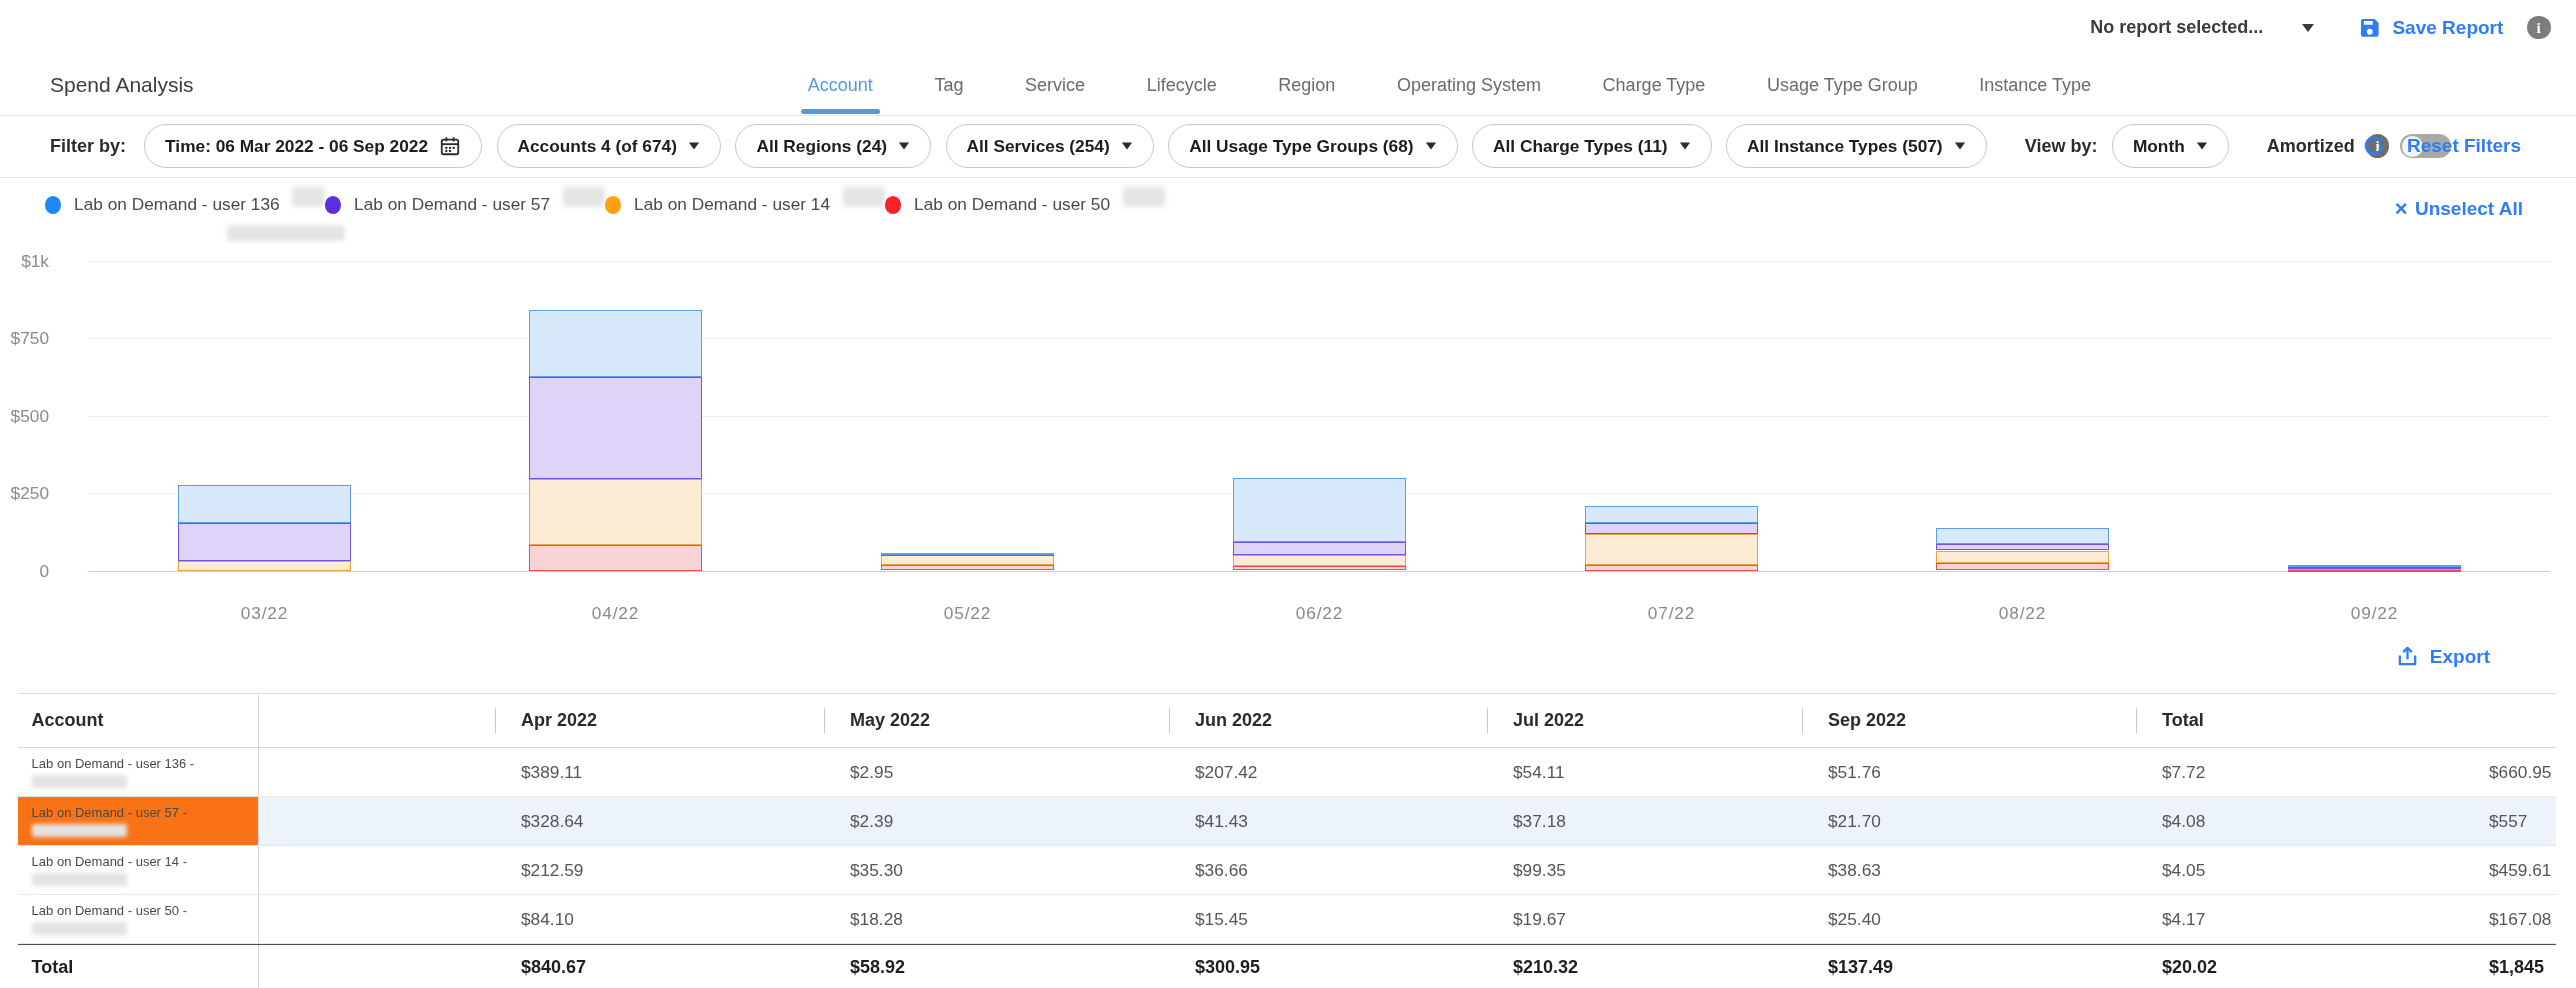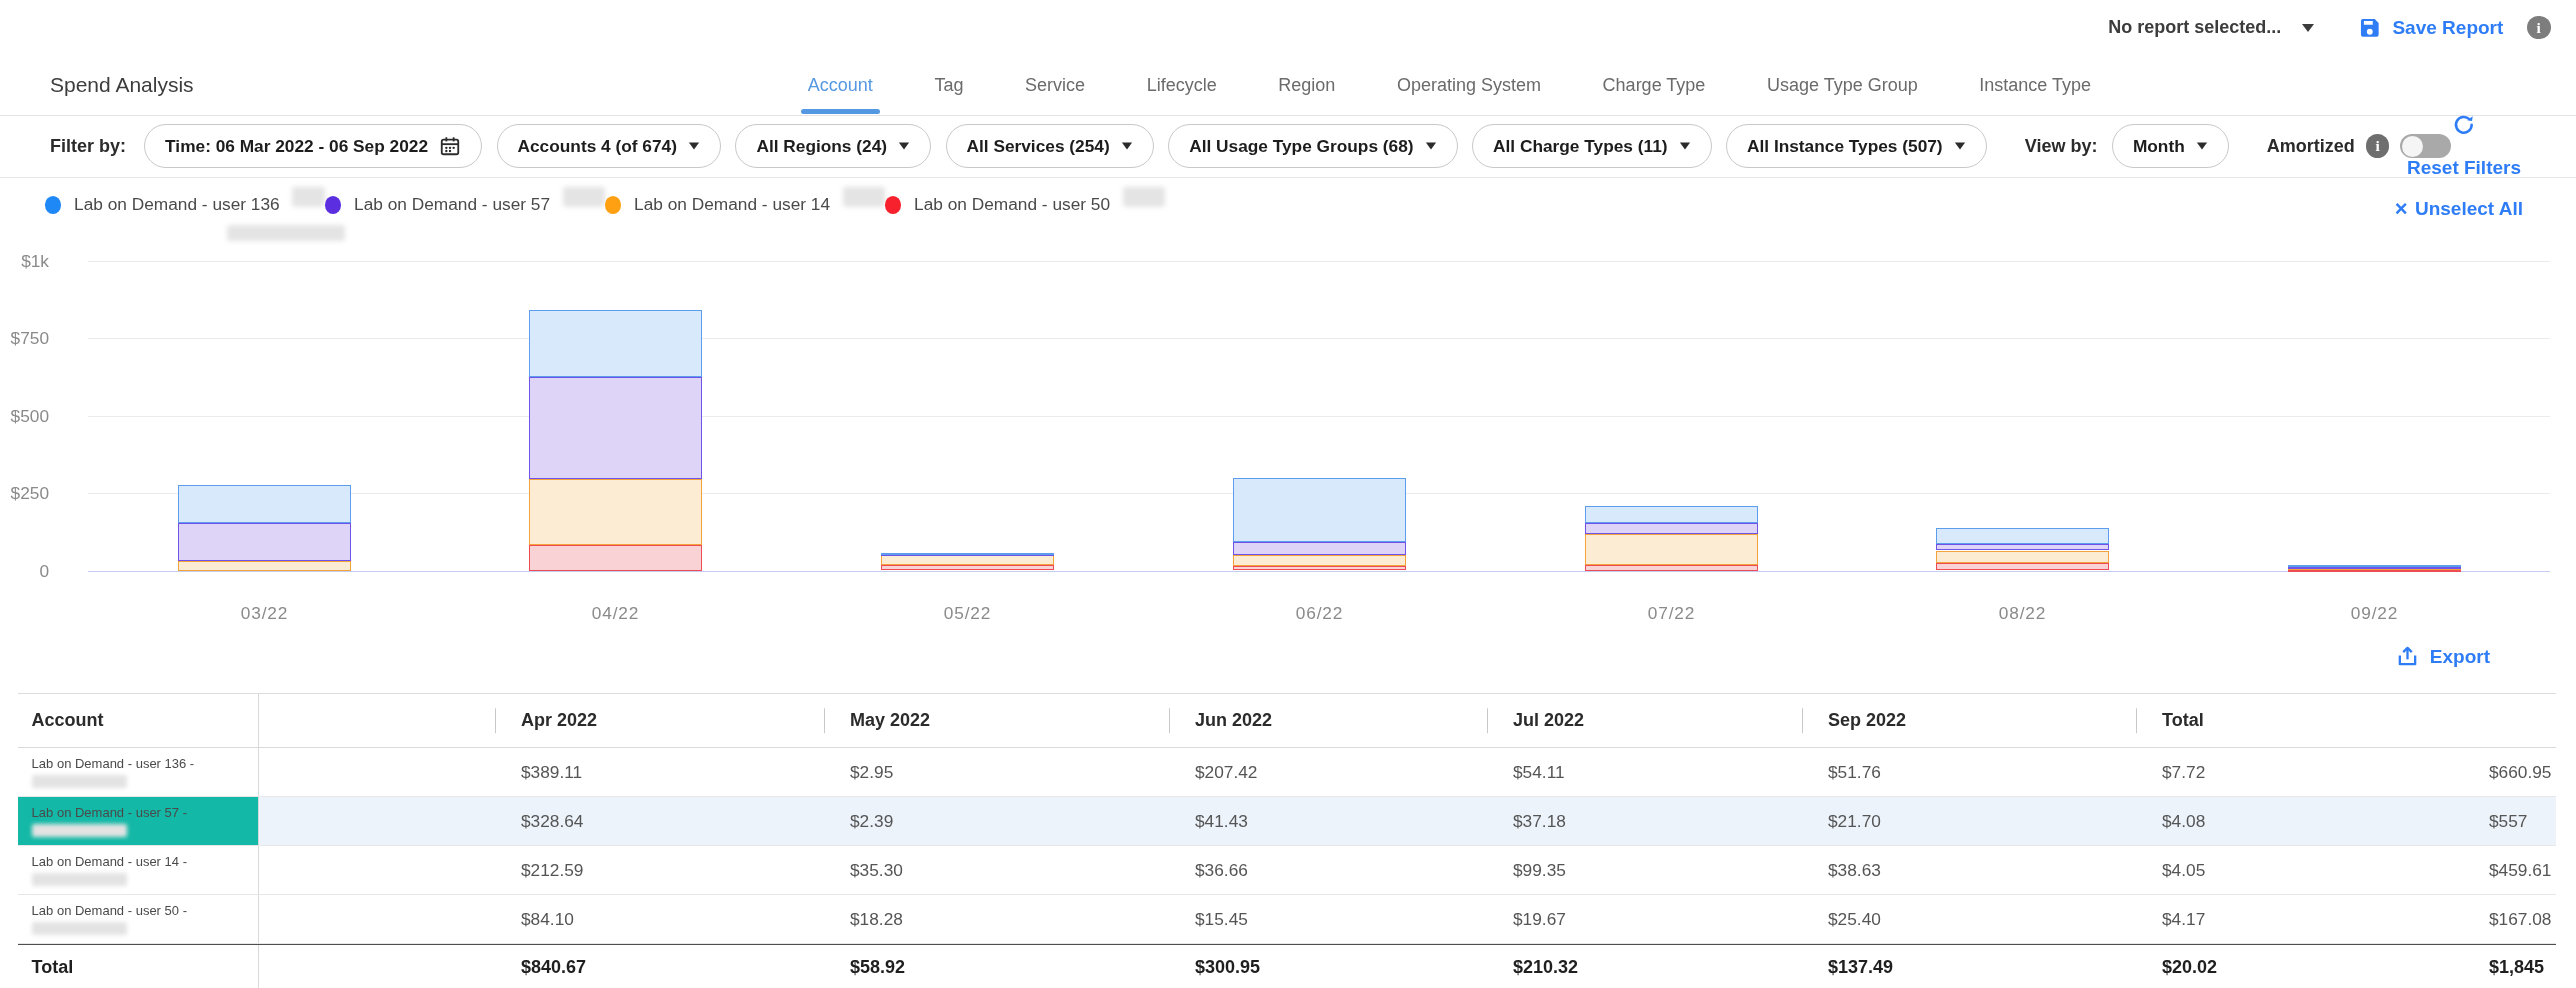--- a/index.html
+++ b/index.html
@@ -1,20 +1,20 @@
 <!DOCTYPE html>
 <html style="font-size:14.5px"><head>
 <meta charset="utf-8">
 <style>
   html,body{margin:0;padding:0;background:#fff;font-family:"Liberation Sans",sans-serif;}
   #app{position:relative;width:2576px;height:989px;background:#fff;overflow:hidden;color:#333;}
 
   
   .topbar{position:absolute;top:0;left:0;right:0;height:55px;display:flex;align-items:center;justify-content:flex-end;gap:23.6px;padding-right:25.5px;}
-  .report-selector{display:flex;align-items:center;gap:21px;font-size:18px;font-weight:700;color:#3c3c3c;cursor:pointer;}
+  .report-selector{display:flex;align-items:center;gap:39px;font-size:18px;font-weight:700;color:#3c3c3c;cursor:pointer;}
   .caret{width:0;height:0;border-left:6.4px solid transparent;border-right:6.4px solid transparent;border-top:8.2px solid #3c3c3c;display:inline-block;}
   .save-report{display:flex;align-items:center;gap:11px;color:#2e7df6;font-size:19px;font-weight:700;cursor:pointer;margin-left:20px;}
   .info-dot{width:23.6px;height:23.6px;border-radius:50%;background:#7d7d7d;color:#fff;font-size:15.5px;font-weight:700;display:flex;align-items:center;justify-content:center;font-family:"Liberation Serif",serif;}
 
   
   .titlebar{position:absolute;top:55px;left:0;right:0;height:60px;border-bottom:0.9px solid #e4e4e4;}
   .page-title{position:absolute;left:50px;top:50%;transform:translateY(-50%);font-size:21px;color:#3d3d3d;font-weight:500;}
   .tabs{position:absolute;left:806px;bottom:0;height:100%;display:flex;align-items:center;gap:58px;}
   .tab{font-size:18px;color:#6b6b6b;cursor:pointer;position:relative;padding:16.4px 1.8px;}
   .tab.active{color:#5598e2;}
@@ -22,21 +22,21 @@
 
   
   .filterbar{position:absolute;top:115px;left:0;right:0;height:62px;border-bottom:0.9px solid #e6e6e6;display:flex;align-items:center;padding-left:50px;gap:14.5px;}
   .filter-label{font-size:18px;font-weight:700;color:#2b2b2b;margin-right:3.6px;}
   .pill{display:flex;align-items:center;gap:11px;height:42px;padding:0 20px;border:1.8px solid #c9c9c9;border-radius:22px;font-size:17.3px;font-weight:700;color:#1d1d1d;cursor:pointer;background:#fff;white-space:nowrap;}
   .pill .caret{border-top-color:#2b2b2b;transform:scale(.85);}
   .viewby-label{font-size:18px;font-weight:700;color:#2b2b2b;margin-left:23.6px;}
   .amortized{display:flex;align-items:center;gap:11px;margin-left:23.6px;font-size:18px;font-weight:700;color:#2b2b2b;}
   .toggle{width:51px;height:24.5px;border-radius:12.7px;background:#a9a9a9;position:relative;cursor:pointer;}
   .toggle .knob{position:absolute;left:1.8px;top:1.8px;width:21px;height:21px;border-radius:50%;background:#f5f5f5;}
-  .reset-filters{position:absolute;right:55px;display:flex;align-items:center;gap:21px;color:#2e7df6;font-size:19px;font-weight:700;cursor:pointer;flex-direction:column;}
+  .reset-filters{position:absolute;right:55px;display:flex;align-items:center;gap:21px;color:#2e7df6;font-size:19px;font-weight:700;cursor:pointer;}
 
   
   .legendrow{position:absolute;top:176px;left:0;right:0;height:71px;}
   .legend-items{position:absolute;left:45px;top:18px;display:flex;}
   .legend-item{width:280px;display:flex;align-items:center;gap:12.7px;position:relative;cursor:pointer;}
   .legend-dot{width:16.4px;height:18px;border-radius:50%;flex:0 0 auto;}
   .legend-label{font-size:17.3px;color:#4a4a4a;white-space:nowrap;}
   .blurbox{width:102px;height:20px;background:#e4e4e4;filter:blur(2.7px);border-radius:2.7px;transform:translateY(-8.2px);}
   .blurbox.below{position:absolute;left:182px;top:31px;width:118px;height:15.5px;transform:none;}
   .unselect-all{position:absolute;right:53px;top:22px;display:flex;align-items:center;gap:7.3px;color:#2e7df6;font-size:19px;font-weight:700;cursor:pointer;}
@@ -54,21 +54,21 @@
   
   .exportrow{position:absolute;top:623px;left:0;right:0;height:70px;}
   .export-btn{position:absolute;right:86px;top:22px;display:flex;align-items:center;gap:11px;color:#2e7df6;font-size:19px;font-weight:700;cursor:pointer;}
 
   
   .spend-table{position:absolute;top:693px;left:18px;width:2538px;border-top:0.9px solid #dcdcdc;}
   .trow{display:grid;grid-template-columns:241px 236px 329px 345px 318px 315px 334px 327px 1fr;align-items:center;}
   .trow.head{height:53px;border-bottom:0.9px solid #d9d9d9;font-weight:700;font-size:18px;color:#2b2b2b;}
   .trow.data{height:48px;border-bottom:0.9px solid #e7e7e7;font-size:17.3px;color:#555;}
   .trow.data.hl > .cell{background:#edf3fb;}
-  .trow.data.hl > .cell.acct{background:#14b8a6;}
+  .trow.data.hl > .cell.acct{background:#f97316;}
   .trow.total{height:45px;border-top:1.8px solid #4f4f4f;border-bottom:0.9px solid #cfcfcf;font-weight:700;font-size:18px;color:#1f1f1f;}
   .cell{height:100%;display:flex;align-items:center;padding-left:26px;box-sizing:border-box;}
   .cell.acct{padding-left:13.6px;border-right:0.9px solid #d9d9d9;}
   .cell.tick{position:relative;}
   .cell.tick::before{content:"";position:absolute;left:0;top:50%;transform:translateY(-50%);width:0.9px;height:25.5px;background:#c9c9c9;}
   .acct-lines{display:flex;flex-direction:column;justify-content:center;gap:3.6px;}
   .acct-name{font-size:13px;color:#4a4a4a;white-space:nowrap;}
   .acct-blur{width:95px;height:13.6px;background:#e3e3e3;filter:blur(2.3px);border-radius:1.8px;}
 
   svg{display:block;}

